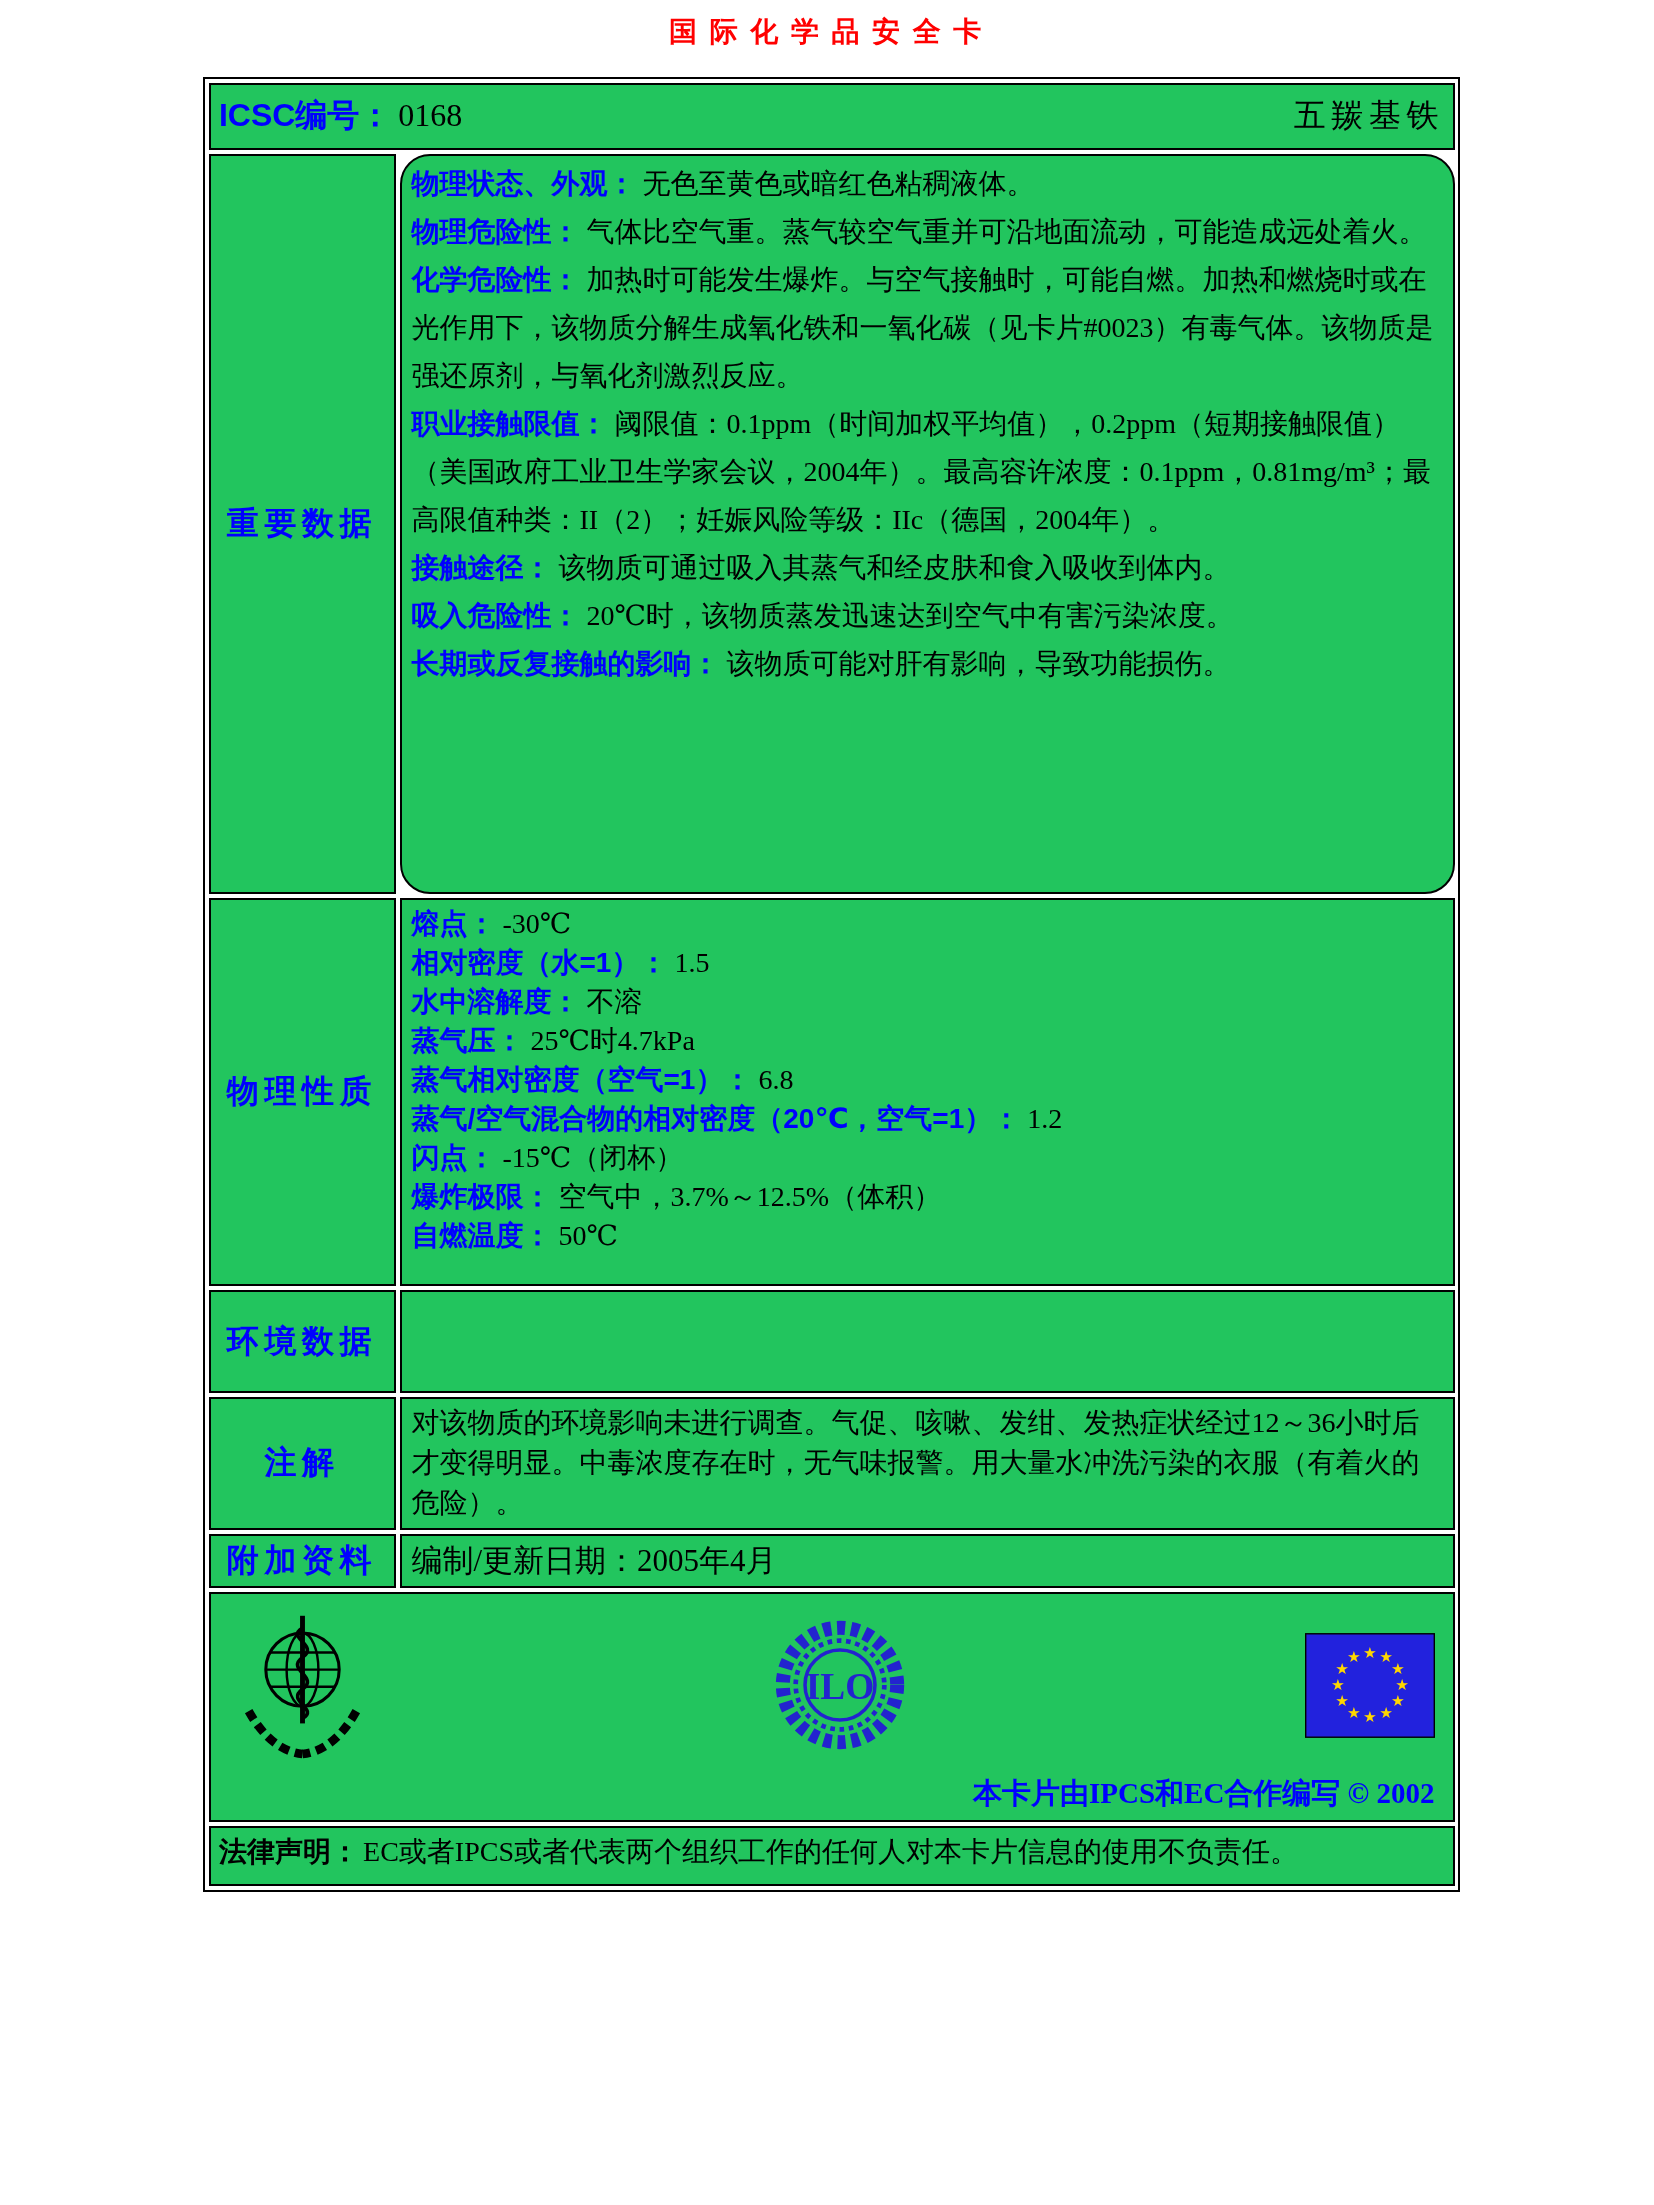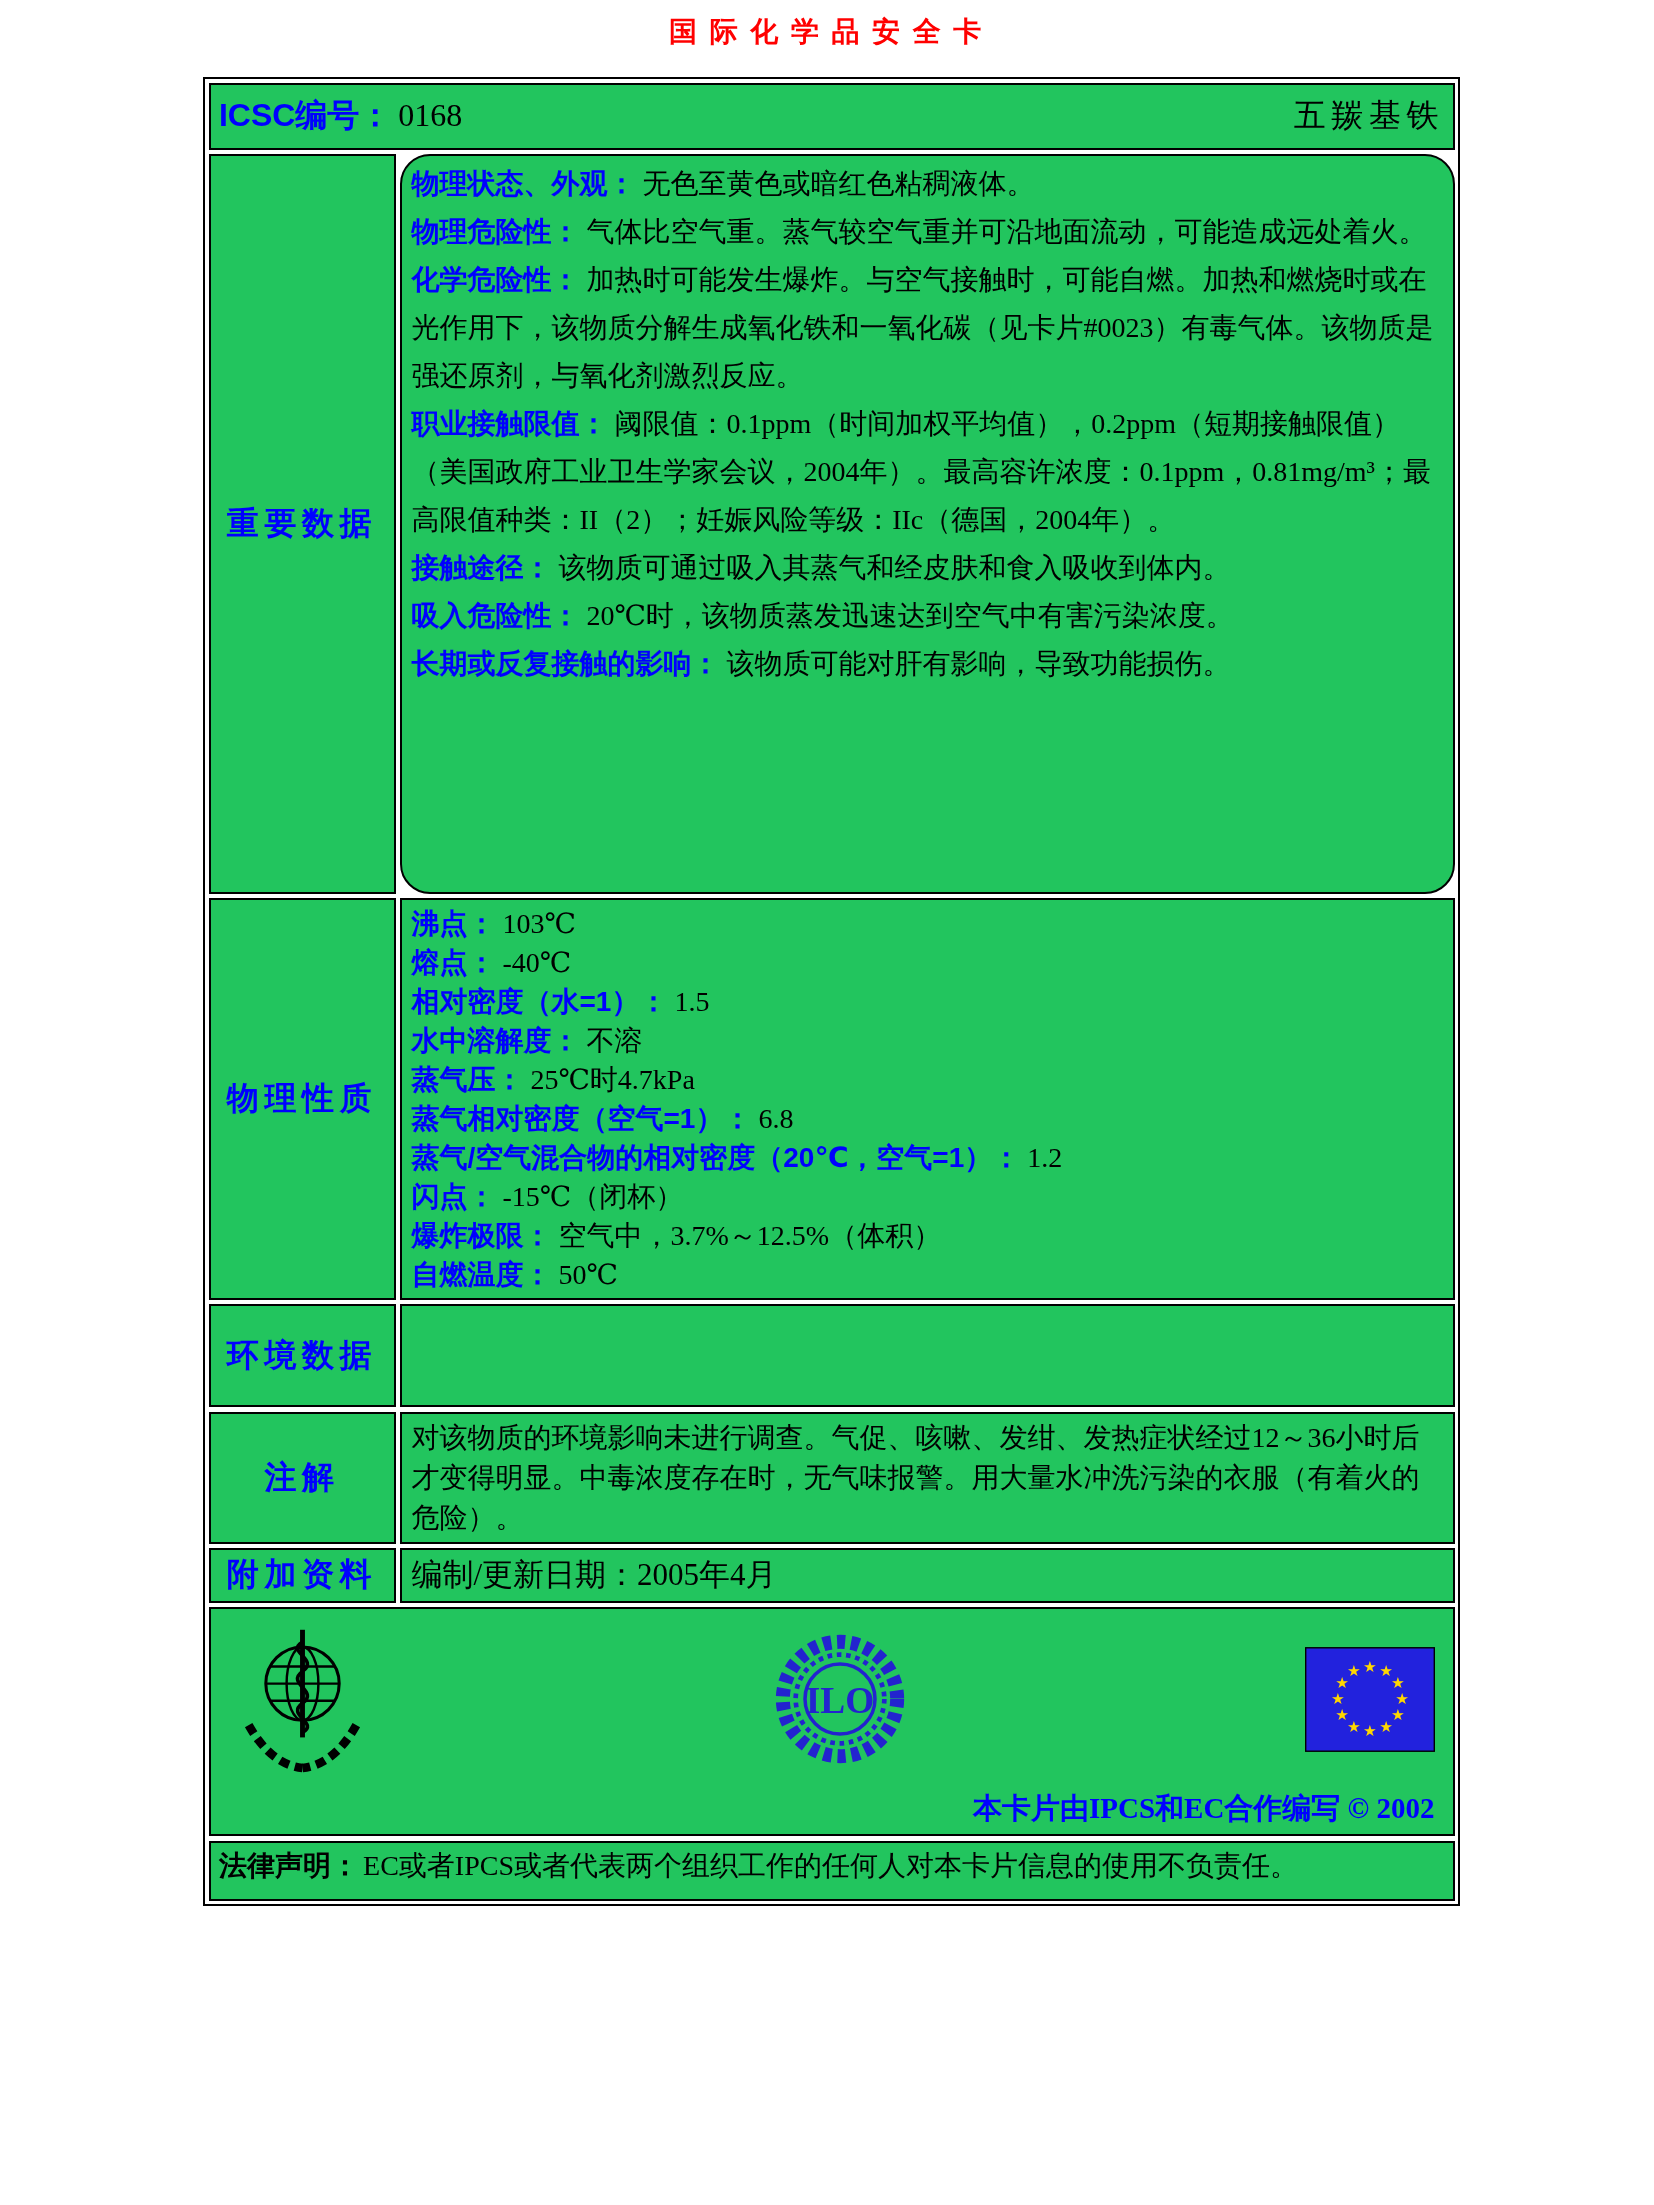--- a/index.html
+++ b/index.html
@@ -134,22 +134,21 @@
       <p><span class="blabel">职业接触限值：</span><span class="btext">阈限值：0.1ppm（时间加权平均值），0.2ppm（短期接触限值）（美国政府工业卫生学家会议，2004年）。最高容许浓度：0.1ppm，0.81mg/m³；最高限值种类：II（2）；妊娠风险等级：IIc（德国，2004年）。</span></p>
       <p><span class="blabel">接触途径：</span><span class="btext">该物质可通过吸入其蒸气和经皮肤和食入吸收到体内。</span></p>
       <p><span class="blabel">吸入危险性：</span><span class="btext">20℃时，该物质蒸发迅速达到空气中有害污染浓度。</span></p>
       <p><span class="blabel">长期或反复接触的影响：</span><span class="btext">该物质可能对肝有影响，导致功能损伤。</span></p>
     </div>
   </div>
 
   <div class="row">
     <div class="cell label-cell">物理性质</div>
     <div class="cell content-cell phys-cell">
-      <p><span class="blabel">沸点：</span><span class="btext">103℃</span></p>
-      <p><span class="blabel">熔点：</span><span class="btext">-40℃</span></p>
+      <p><span class="blabel">熔点：</span><span class="btext">-30℃</span></p>
       <p><span class="blabel">相对密度（水=1）：</span><span class="btext">1.5</span></p>
       <p><span class="blabel">水中溶解度：</span><span class="btext">不溶</span></p>
       <p><span class="blabel">蒸气压：</span><span class="btext">25℃时4.7kPa</span></p>
       <p><span class="blabel">蒸气相对密度（空气=1）：</span><span class="btext">6.8</span></p>
       <p><span class="blabel">蒸气/空气混合物的相对密度（20℃，空气=1）：</span><span class="btext">1.2</span></p>
       <p><span class="blabel">闪点：</span><span class="btext">-15℃（闭杯）</span></p>
       <p><span class="blabel">爆炸极限：</span><span class="btext">空气中，3.7%～12.5%（体积）</span></p>
       <p><span class="blabel">自燃温度：</span><span class="btext">50℃</span></p>
     </div>
   </div>

